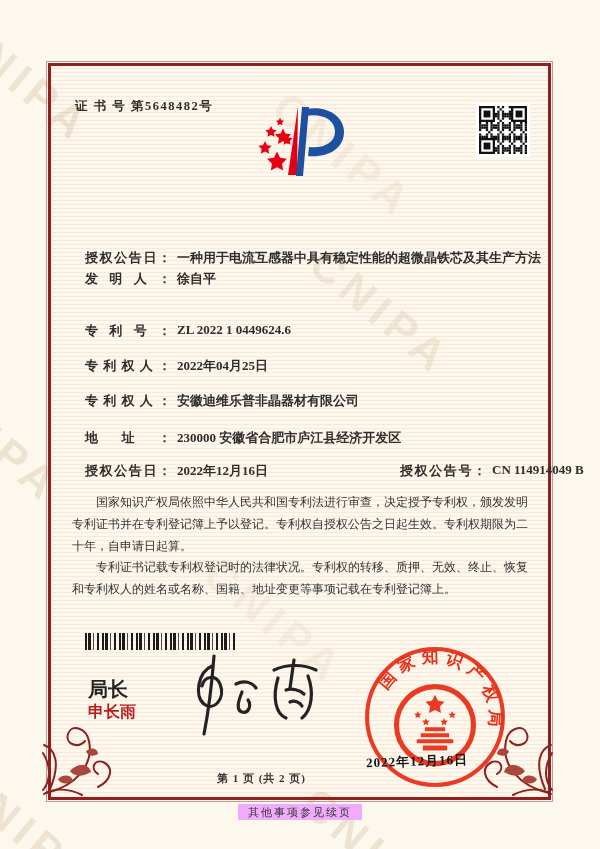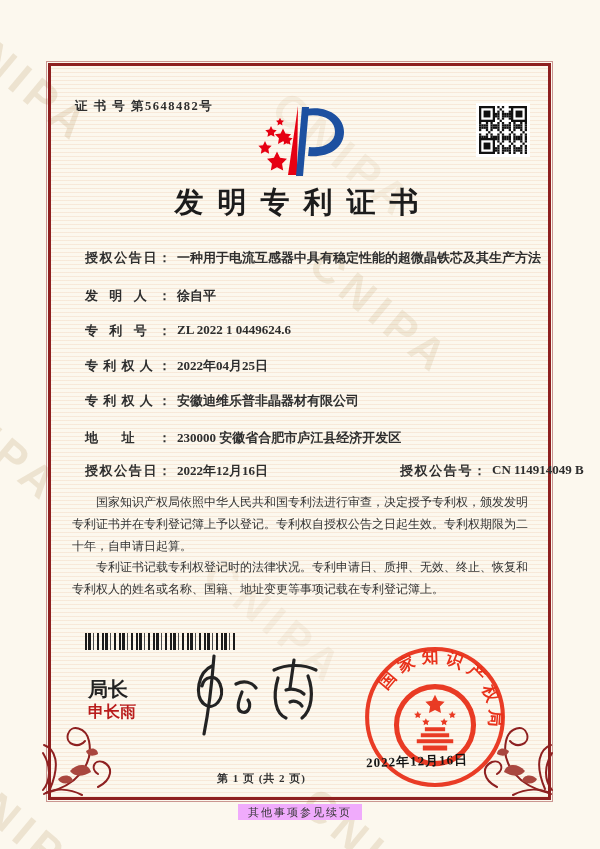--- a/index.html
+++ b/index.html
@@ -329,26 +329,25 @@
         <rect x="4.571428571428571" y="4.571428571428571" width="6.857142857142857" height="6.857142857142857" fill="#111"></rect>
         <rect x="32" y="0" width="16" height="16" fill="#111"></rect>
         <rect x="34.285714285714285" y="2.2857142857142856" width="11.428571428571427" height="11.428571428571427" fill="#fff"></rect>
         <rect x="36.57142857142857" y="4.571428571428571" width="6.857142857142857" height="6.857142857142857" fill="#111"></rect>
         <rect x="0" y="32" width="16" height="16" fill="#111"></rect>
         <rect x="2.2857142857142856" y="34.285714285714285" width="11.428571428571427" height="11.428571428571427" fill="#fff"></rect>
         <rect x="4.571428571428571" y="36.57142857142857" width="6.857142857142857" height="6.857142857142857" fill="#111"></rect>
       </svg>
   </div>
 
-  <div class="title">发明专利证书</div>
 
   <div class="field" style="top:249px;">
     <span class="field-label">授权公告日：</span><span class="field-value">一种用于电流互感器中具有稳定性能的超微晶铁芯及其生产方法</span>
   </div>
-  <div class="field" style="top:287px;">
+  <div class="field" style="top:270px;">
     <span class="field-label">发明人：</span><span class="field-value">徐自平</span>
   </div>
   <div class="field" style="top:322px;">
     <span class="field-label">专利号：</span><span class="field-value">ZL 2022 1 0449624.6</span>
   </div>
   <div class="field" style="top:357px;">
     <span class="field-label">专利权人：</span><span class="field-value">2022年04月25日</span>
   </div>
   <div class="field" style="top:392px;">
     <span class="field-label">专利权人：</span><span class="field-value">安徽迪维乐普非晶器材有限公司</span>
@@ -358,21 +357,21 @@
   </div>
   <div class="field" style="top:462px;width:460px;">
     <span class="field-label">授权公告日：</span><span class="field-value">2022年12月16日</span>
     <span class="grant-col2">
       <span class="field-label">授权公告号：</span><span class="field-value">CN 114914049 B</span>
     </span>
   </div>
 
   <div class="paras">
     <p>国家知识产权局依照中华人民共和国专利法进行审查，决定授予专利权，颁发发明专利证书并在专利登记簿上予以登记。专利权自授权公告之日起生效。专利权期限为二十年，自申请日起算。</p>
-    <p>专利证书记载专利权登记时的法律状况。专利申请日、质押、无效、终止、恢复和专利权人的姓名或名称、国籍、地址变更等事项记载在专利登记簿上。</p>
+    <p>专利证书记载专利权登记时的法律状况。专利权的转移、质押、无效、终止、恢复和专利权人的姓名或名称、国籍、地址变更等事项记载在专利登记簿上。</p>
   </div>
 
   <div class="barcode"></div>
 
   <div class="sig-title">局长</div>
   <div class="sig-name">申长雨</div>
   <div class="sig-script">
     <svg width="150" height="88" viewBox="0 0 150 88">
       <g fill="none" stroke="#232323" stroke-width="3.2" stroke-linecap="round" stroke-linejoin="round">
         <path d="M34,14 C20,20 16,44 26,52 C36,60 48,46 42,32 C38,22 26,24 24,34"></path>

